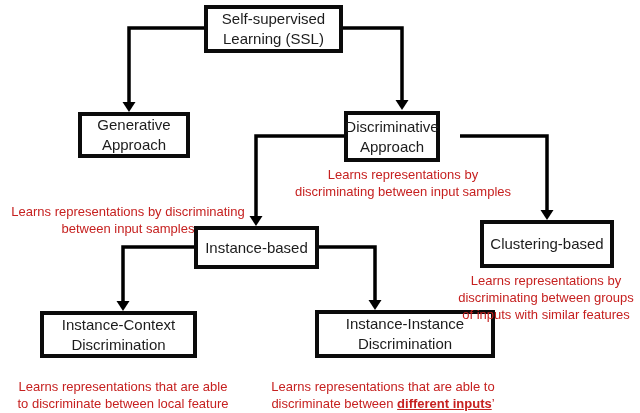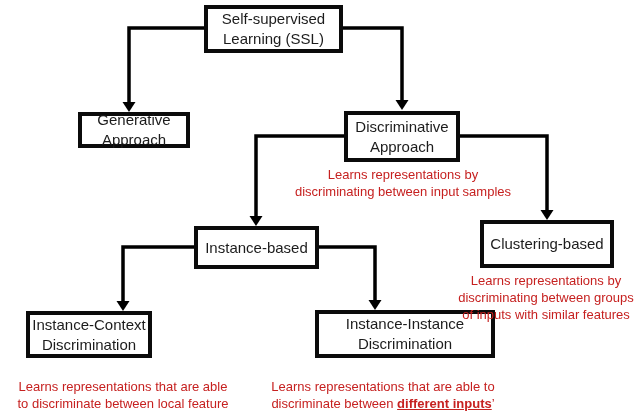--- a/index.html
+++ b/index.html
@@ -41,25 +41,25 @@
     line-height: 17px;
     text-align: center;
     white-space: pre-line;
   }
   .note .em {
     font-weight: bold;
     text-decoration: underline;
   }
   
   #node-ssl        { left: 204px; top: 5px;   width: 139px; height: 48px; text-align: center; }
-  #node-generative { left: 78px;  top: 112px; width: 112px; height: 36px; }
-  #node-discriminative { left: 344px; top: 111px; width: 116px; height: 51px; }
+  #node-generative { left: 78px;  top: 112px; width: 112px; height: 46px; }
+  #node-discriminative { left: 344px; top: 111px; width: 96px; height: 51px; }
   #node-instance   { left: 194px; top: 226px; width: 125px; height: 43px; font-size: 15px; }
   #node-clustering { left: 480px; top: 220px; width: 134px; height: 48px; }
-  #node-instance-context  { left: 26px;  top: 311px; width: 126px; height: 47px; }
+  #node-instance-context  { left: 40px;  top: 311px; width: 157px; height: 47px; }
   #node-instance-instance { left: 285px; top: 310px; width: 180px; height: 48px; margin-left: 30px; }
   
   #note-generative { left: 0px;   top: 51px;  width: 140px; }
   #note-predicting { left: 155px; top: 61px;  width: 236px; }
   #note-discriminative { left: 282px; top: 166px; width: 242px; }
   #note-instance   { left: 2px;   top: 203px; width: 252px; }
   #note-clustering { left: 452px; top: 272px; width: 188px; }
   #note-instance-context  { left: 0px;   top: 361px; width: 246px; }
   #note-instance-instance { left: 255px; top: 361px; width: 256px; }
 </style>
@@ -97,20 +97,22 @@
 Approach</div>
   <div class="node" id="node-clustering">Clustering-based</div>
   <div class="node" id="node-instance">Instance-based</div>
   <div class="node" id="node-instance-context">Instance-Context
 Discrimination</div>
   <div class="node" id="node-instance-instance">Instance-Instance
 Discrimination</div>
 
   <div class="note" id="note-discriminative">Learns representations by
 discriminating between input samples</div>
+  <div class="note" id="note-instance">Learns representations by discriminating
+between input samples</div>
   <div class="note" id="note-clustering">Learns representations by
 discriminating between groups
 of inputs with similar features</div>
   <div class="note" id="note-instance-context">
     <span>Learns representations that are able
 to discriminate between local feature
 of </span>
   </div>
   <div class="note" id="note-instance-instance">
     <span>Learns representations that are able to

